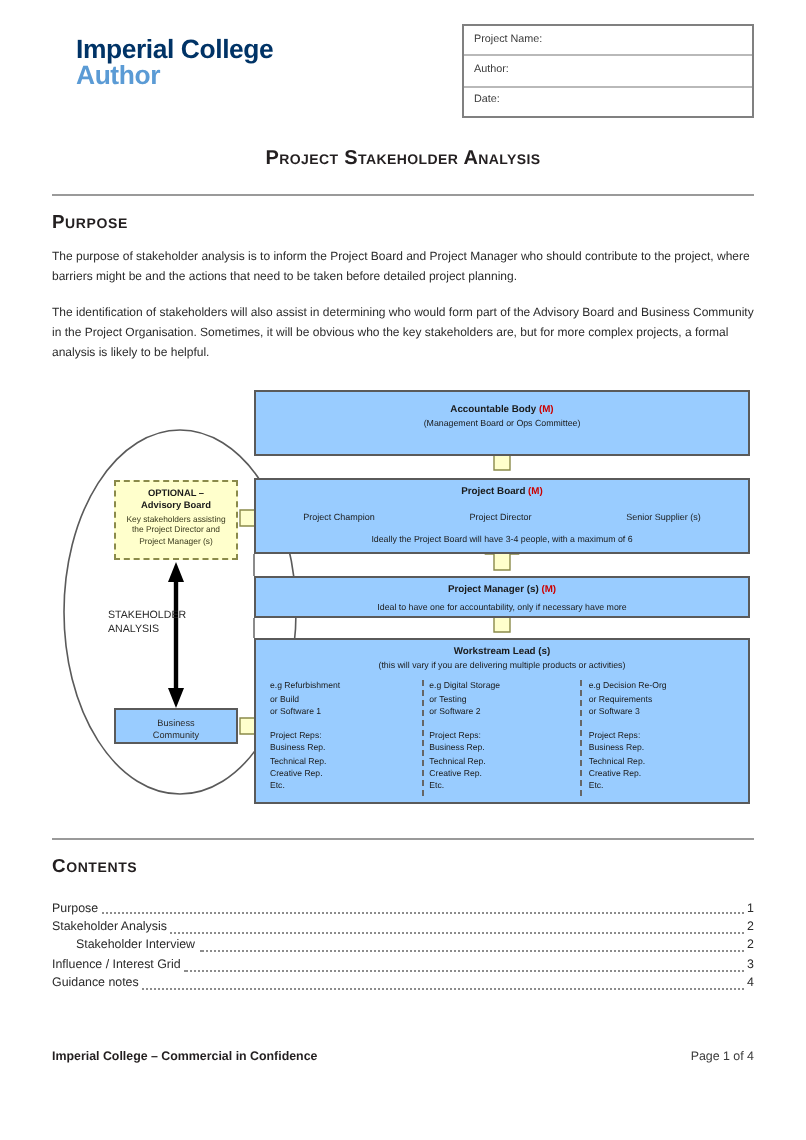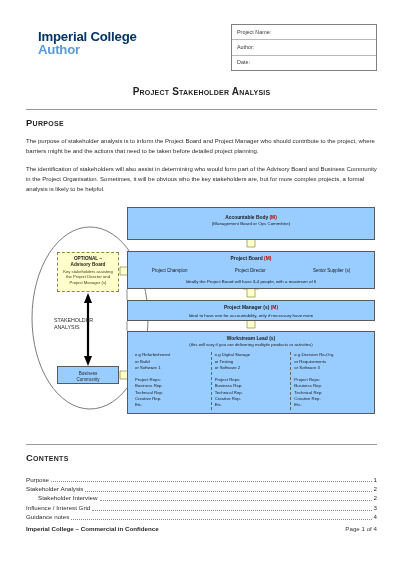--- a/index.html
+++ b/index.html
@@ -13,21 +13,21 @@
     font-family: "Liberation Sans", sans-serif;
     color: #231f20;
     overflow: hidden;
     position: relative;
   }
   .page {
     position: relative;
     width: 403px;
     height: 554px;
     box-sizing: border-box;
-    padding: 16px 26px;
+    padding: 4px 26px;
   }
 
   
   .header {
     position: relative;
     height: 62px;
     padding-top: 14px;
     box-sizing: border-box;
   }
   .logo {
@@ -207,21 +207,21 @@
     left: 30px; top: 112px;
     width: 70px;
     font-size: 5.3px;
     line-height: 1.35;
     color: #2b2b2b;
     text-align: left;
     white-space: pre-line;
   }
 
   
-  .contents-wrap { margin-top: 26px; }
+  .contents-wrap { margin-top: 13px; }
   .toc { margin-top: 12px; }
   .toc-row {
     display: flex;
     align-items: flex-end;
     font-size: 6.2px;
     color: #2b2b2b;
     line-height: 1.52;
   }
   .toc-row.indent .toc-label { padding-left: 12px; }
   .toc-label { white-space: nowrap; }

